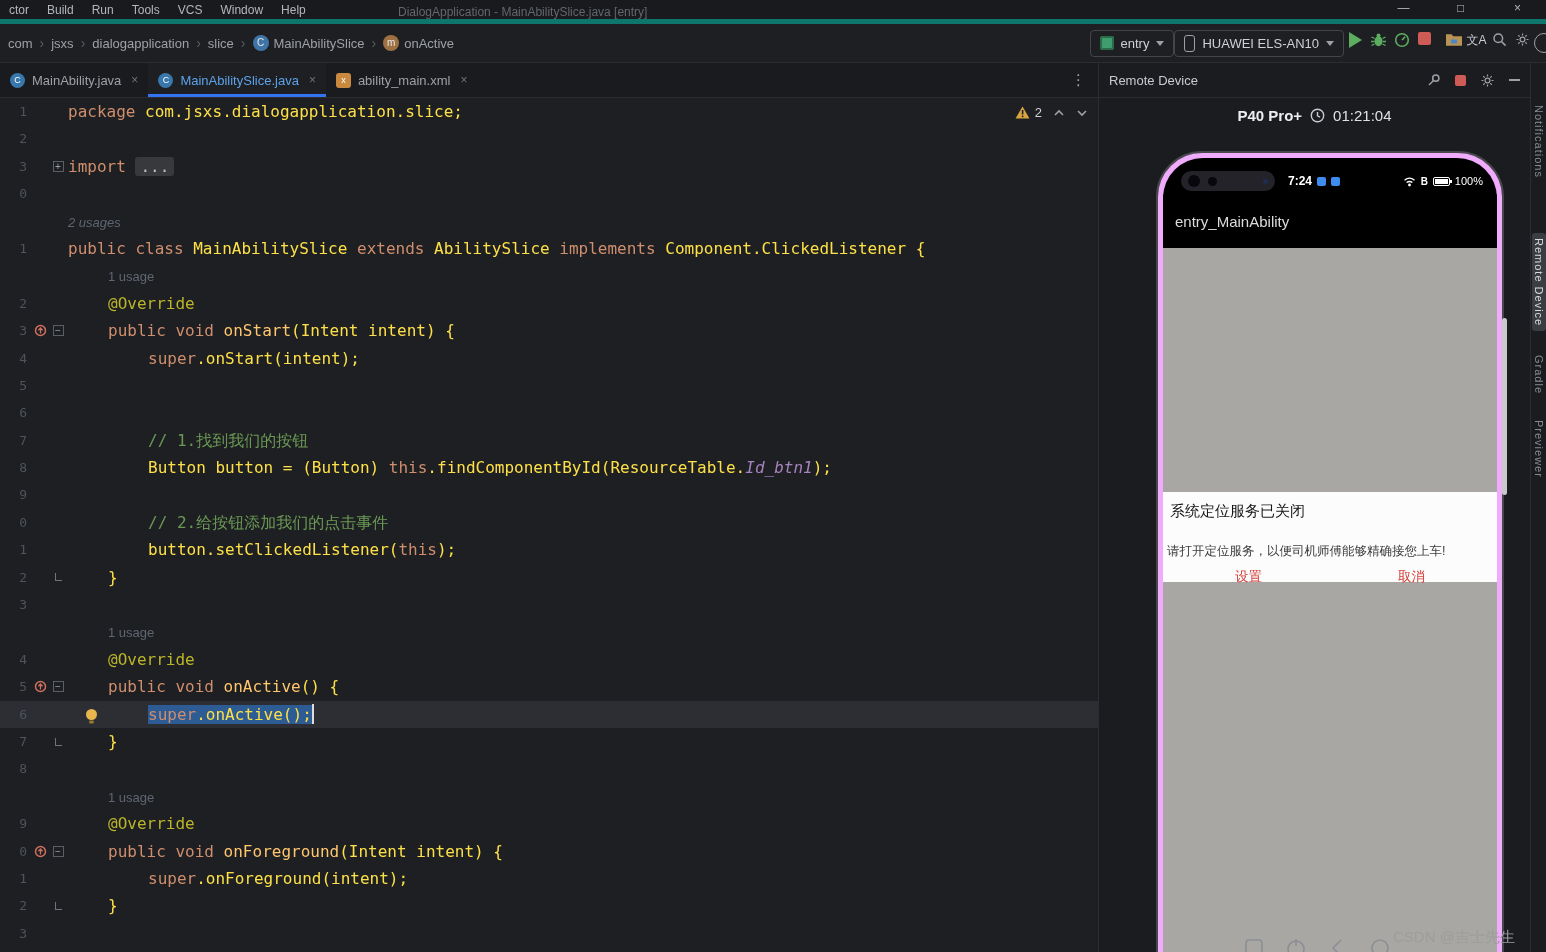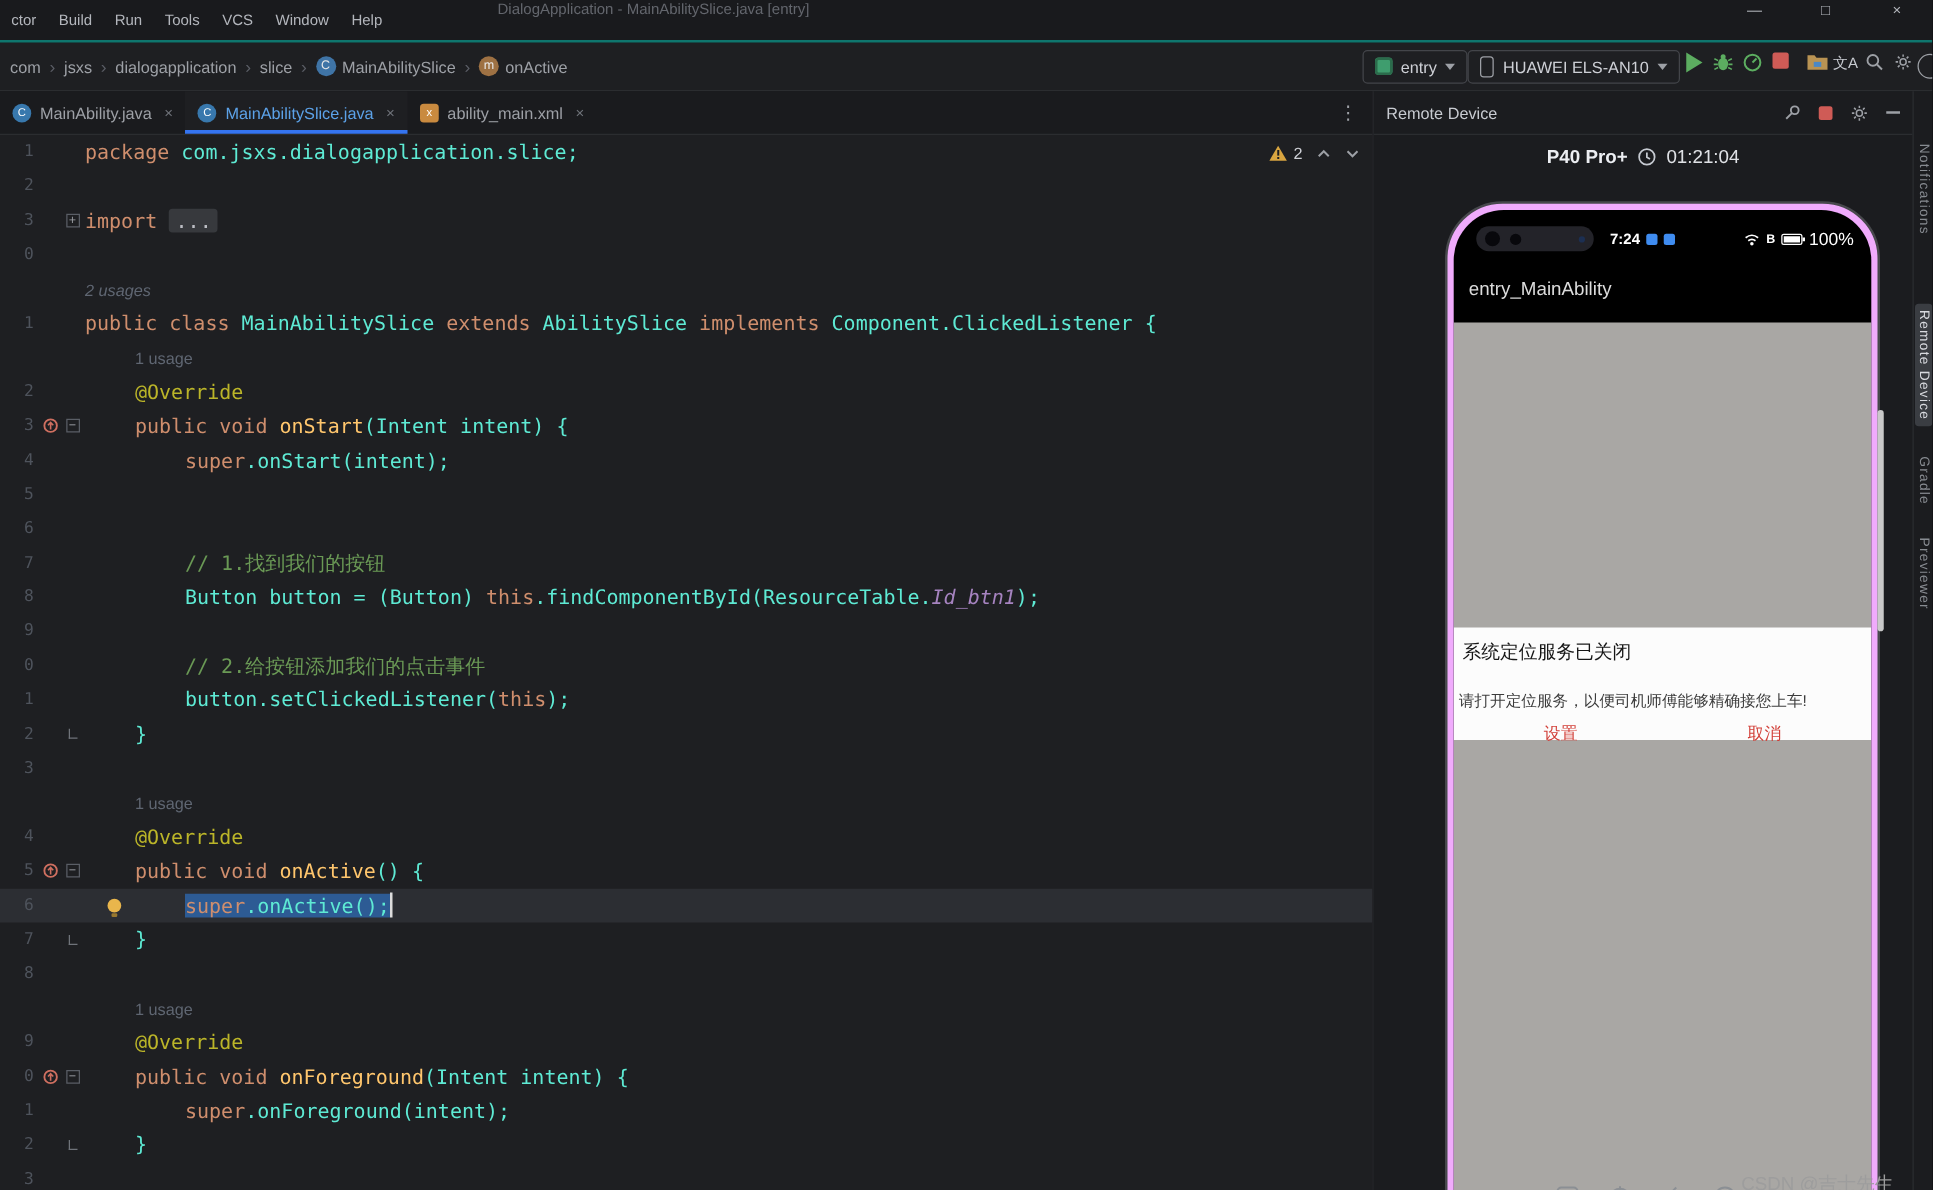--- a/index.html
+++ b/index.html
@@ -1,21 +1,21 @@
 <!DOCTYPE html>
 <html><head>
 <meta charset="utf-8">
 <style>
   *{margin:0;padding:0;box-sizing:border-box}
   html,body{background:#0d0d0e}
   body{font-family:"Liberation Sans","DejaVu Sans",sans-serif}
   .app{position:relative;width:1546px;height:952px;background:#1e1f22;overflow:hidden;color:#bcbec4}
 
   
-  .titlebar{height:34px;background:#191a1d;border-bottom:2px solid #0f766e;display:flex;align-items:flex-start;position:relative;font-size:12px;color:#b3b6bc}
+  .titlebar{height:24px;background:#191a1d;border-bottom:5px solid #0f766e;display:flex;align-items:flex-end;position:relative;font-size:12px;color:#b3b6bc}
   .menu{display:flex;height:100%;align-items:center}
   .menu-item{padding:0 9px;cursor:default}
   .win-title{position:absolute;left:398px;color:#63666d;white-space:nowrap}
   .win-controls{position:absolute;right:0;top:0;display:flex;height:19px}
   .win-btn{width:57px;text-align:center;font-size:12px;line-height:17px;color:#b3b6bc}
 
   
   .toolbar{height:39px;border-bottom:1px solid #2b2d30;display:flex;align-items:center;padding:0 4px 0 8px;background:#1e1f22}
   .crumbs{display:flex;align-items:center;gap:7px;font-size:13px;color:#9da0a6;white-space:nowrap}
   .crumb{display:flex;align-items:center;gap:5px}
@@ -55,21 +55,21 @@
   .code-row.current{background:#2c2e33}
   .gut{flex:0 0 68px;display:flex;height:100%}
   .lnum{flex:0 0 30px;text-align:right;font-size:13px;color:#4e535c;padding-right:3px}
   .gico{flex:0 0 20px;display:flex;align-items:center;justify-content:center}
   .gfold{flex:0 0 16px;display:flex;align-items:center;justify-content:center}
   .fbox{width:11px;height:11px;border:1px solid #5a5e66;font-size:10px;line-height:9px;text-align:center;color:#9da0a6;background:#1e1f22;font-family:"Liberation Sans",sans-serif}
   .fend{width:7px;height:8px;border-left:1.5px solid #6f737a;border-bottom:1.5px solid #6f737a}
   .ctext{display:inline-block}
   .inlay{font-family:"Liberation Sans","DejaVu Sans",sans-serif;font-size:13px;color:#5f6672}
   .seg-kw{color:#cf8e6d}
-  .seg-pl{color:#5eead4}
+  .seg-pl{color:#fde047}
   .seg-fn{color:#ffc66d}
   .seg-ann{color:#bbb529}
   .seg-cm{color:#6a9955}
   .seg-sf{color:#a683c0;font-style:italic}
   .seg-fold{background:#37393d;border-radius:3px;padding:0 5px;color:#bcbec4}
   .sel{background:#2d5b94}
   .caret-bar{display:inline-block;width:2px;height:20px;background:#dcdcdc;vertical-align:-4px}
   .bulb{position:absolute;left:84px;top:5px;width:15px;height:17px}
   .inspect{position:absolute;top:7px;right:10px;display:flex;align-items:center;gap:5px;font-family:"Liberation Sans",sans-serif;font-size:13px;color:#ced0d6}
   .inspect .chev{margin-left:6px;display:flex;align-items:center}
@@ -93,21 +93,21 @@
   .lens{width:12px;height:12px;border-radius:50%;background:#08080c}
   .lens.small{width:9px;height:9px}
   .flash-dot{width:5px;height:5px;border-radius:50%;background:#1c2f52;margin-left:auto}
   .st-time{font-size:12px;font-weight:bold;margin-left:8px}
   .st-blue{width:9px;height:9px;border-radius:2px;background:#3f8cf0}
   .st-spacer{flex:1}
   .st-b{font-size:10px;font-weight:bold}
   .battery{width:17px;height:9px;border:1px solid #fff;border-radius:2px;position:relative;display:inline-block}
   .battery::after{content:"";position:absolute;right:-3px;top:2px;width:2px;height:3px;background:#fff}
   .battery-fill{position:absolute;inset:1px;background:#fff}
-  .st-batt{font-size:14px}
+  .st-batt{font-size:11px}
   .app-bar{height:54px;background:#000;display:flex;align-items:center;padding-left:12px;font-size:15px;color:#dcdcdc}
   .app-content{flex:1;background:#a9a7a4;position:relative}
   .hm-dialog{position:absolute;top:244px;left:0;right:0;height:90px;background:#fcfcfc;padding:10px 4px 0 4px}
   .dlg-title{font-size:15px;color:#161616;padding-left:3px}
   .dlg-msg{font-size:12.5px;color:#3c3c3c;margin-top:22px;white-space:nowrap;overflow:hidden}
   .dlg-btns{display:flex;margin-top:8px}
   .dlg-btn{flex:1;text-align:center;color:#d23f38;font-size:13.5px}
   .nav-row{position:absolute;bottom:7px;left:0;right:0;display:flex;justify-content:center;align-items:center;gap:56px}
   .nav-circle{width:16px;height:16px;border:2px solid #545557;border-radius:50%}
   .nav-square{width:14px;height:14px;border:2px solid #545557;border-radius:2px}

